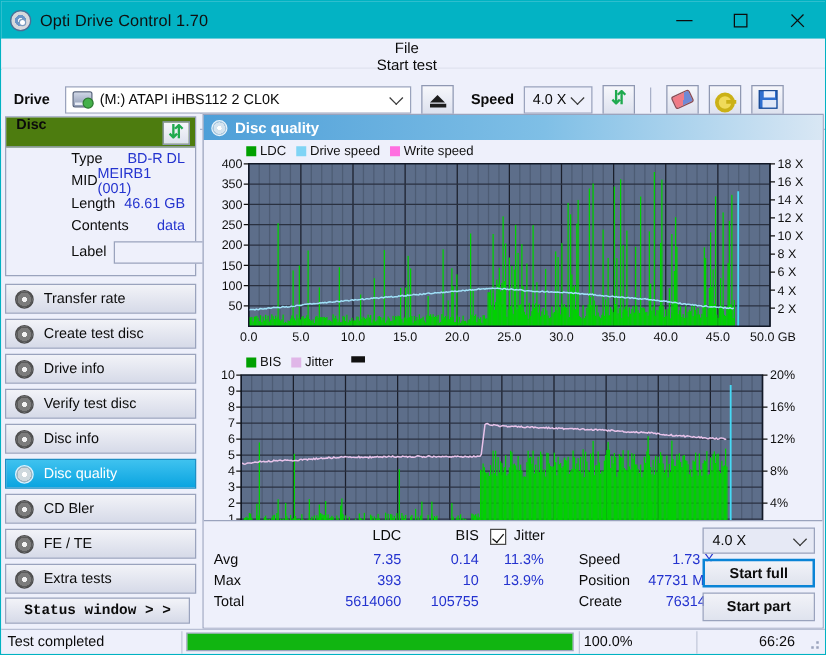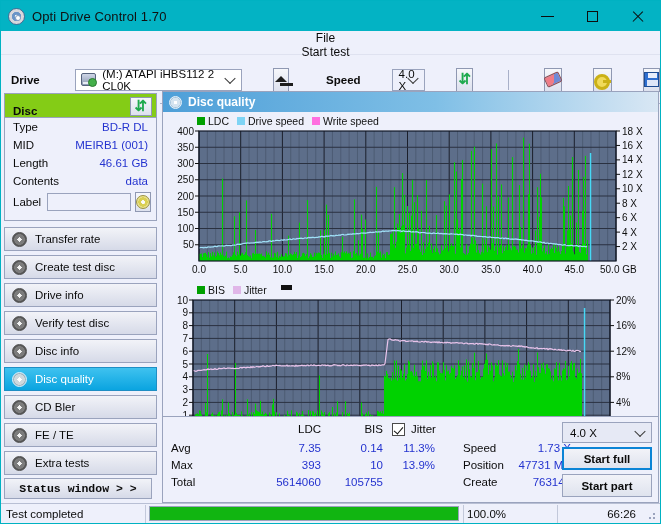--- a/index.html
+++ b/index.html
@@ -61,21 +61,20 @@
     border-bottom: 1px solid #dfe2f0;
     flex-direction: column;
   }
   .menu-item { font-size: 12px; color: #0b0b0b; margin-right: 20px; }
 
   
   #toolbar {
     position: absolute; left: 0; top: 55px; width: 659px; height: 48px;
     background: #eef0fb; display: flex; align-items: center;
     border-bottom: 1px solid #a9b2cc;
-    gap: 23px;
   }
   .tb-label { font-size: 11.5px; font-weight: bold; color: #0b0b0b; }
   #drive-label { margin-left: 10px; }
   #drive-combo {
     margin-left: 12px; width: 277px; height: 22px;
     background: #ffffff; border: 1px solid #9aa3bd;
     display: flex; align-items: center; position: relative;
   }
   .drive-ic {
     width: 16px; height: 13px; margin-left: 5px; margin-right: 6px;
@@ -136,31 +135,31 @@
   
   #leftpanel {
     position: absolute; left: 0; top: 90px; width: 159px; height: 412px;
     background: #eef0fb;
   }
   #disc-box {
     margin: 2px 3px 0 3px; border: 1px solid #9aa3bd; background: #eef0fb;
     width: 153px; height: 128px; position: relative;
   }
   #disc-header {
-    height: 24px; border-bottom: 1px solid #9aa3bd; display: flex; align-items: flex-end;
-    background: #84cc16;
+    height: 24px; border-bottom: 1px solid #9aa3bd; display: flex; align-items: flex-start;
+    background: #4d7c0f;
   }
   #disc-header-title { font-size: 11.5px; font-weight: bold; color: #0b0b0b; margin-left: 8px; }
   #disc-refresh-btn {
     position: absolute; right: 4px; top: 3px; width: 22px; height: 19px;
     background: linear-gradient(#f6f7fb,#dde1ee); border: 1px solid #8f98b2;
     display: flex; align-items: center; justify-content: center;
   }
   .disc-row { display: flex; align-items: center; height: 18px; padding: 0 8px; }
-  .disc-key { font-size: 11.5px; color: #0b0b0b; }
+  .disc-key { font-size: 11.5px; color: #0b0b0b; margin-left: 44px; }
   .disc-val { font-size: 11.5px; color: #2433cf; margin-left: auto; }
   #label-row { display: flex; align-items: center; height: 24px; padding: 0 5px 0 8px; }
   #label-input {
     margin-left: 6px; width: 84px; height: 18px; background: #eef0fb;
     border: 1px solid #9aa3bd;
   }
   #label-disc-btn {
     margin-left: 4px; width: 22px; height: 20px;
     background: linear-gradient(#f6f7fb,#dde1ee); border: 1px solid #8f98b2;
     display: flex; align-items: center; justify-content: center;

